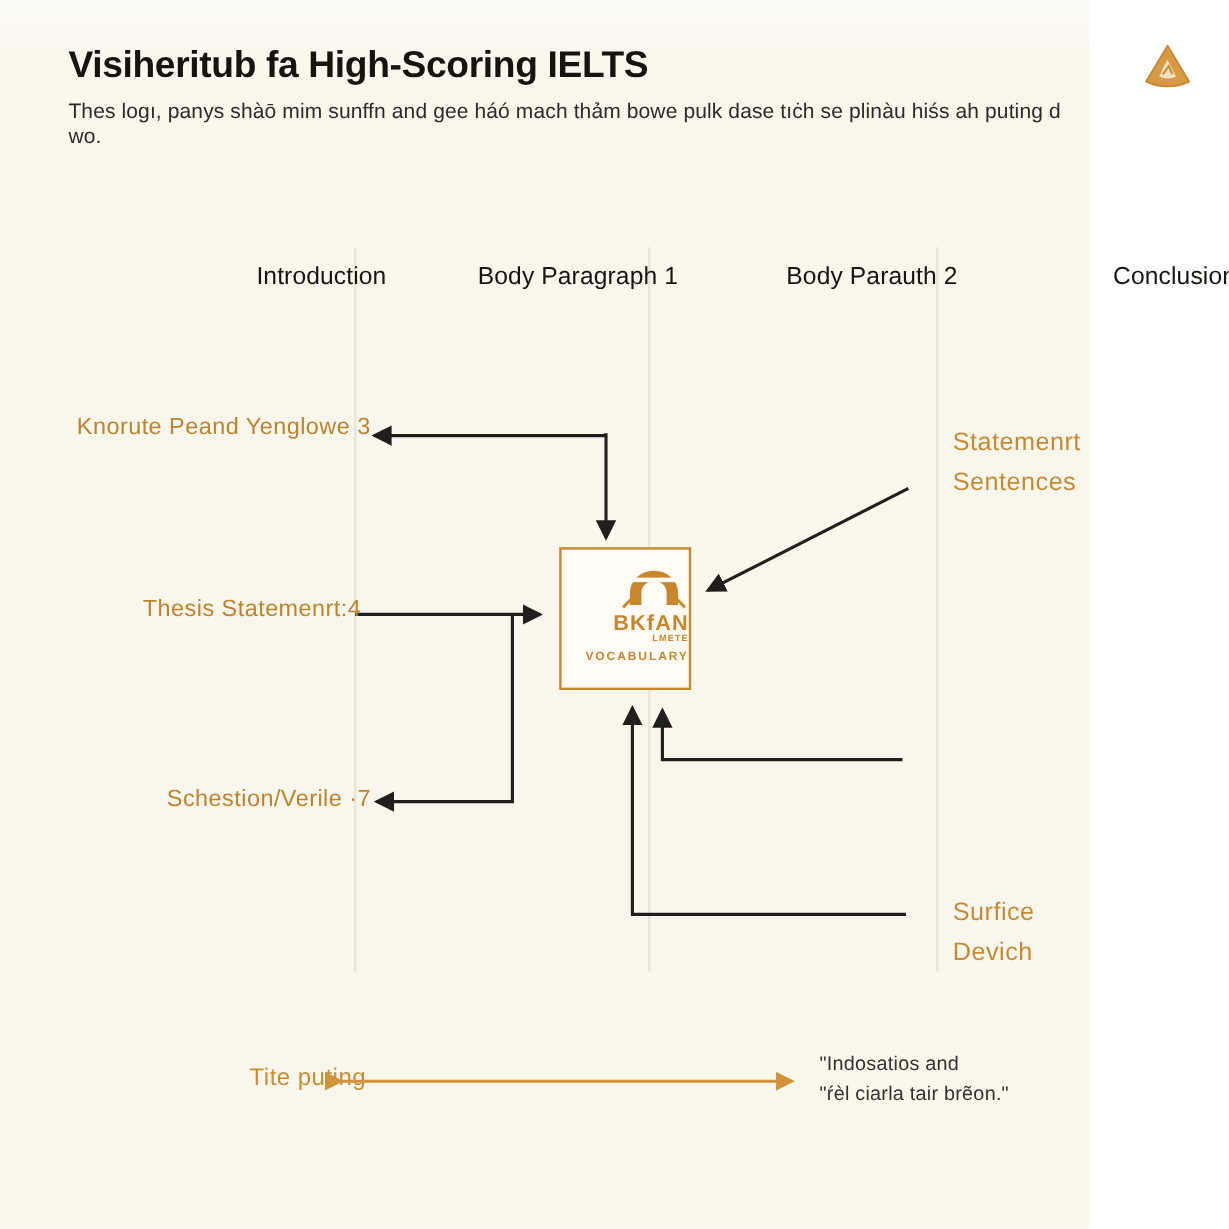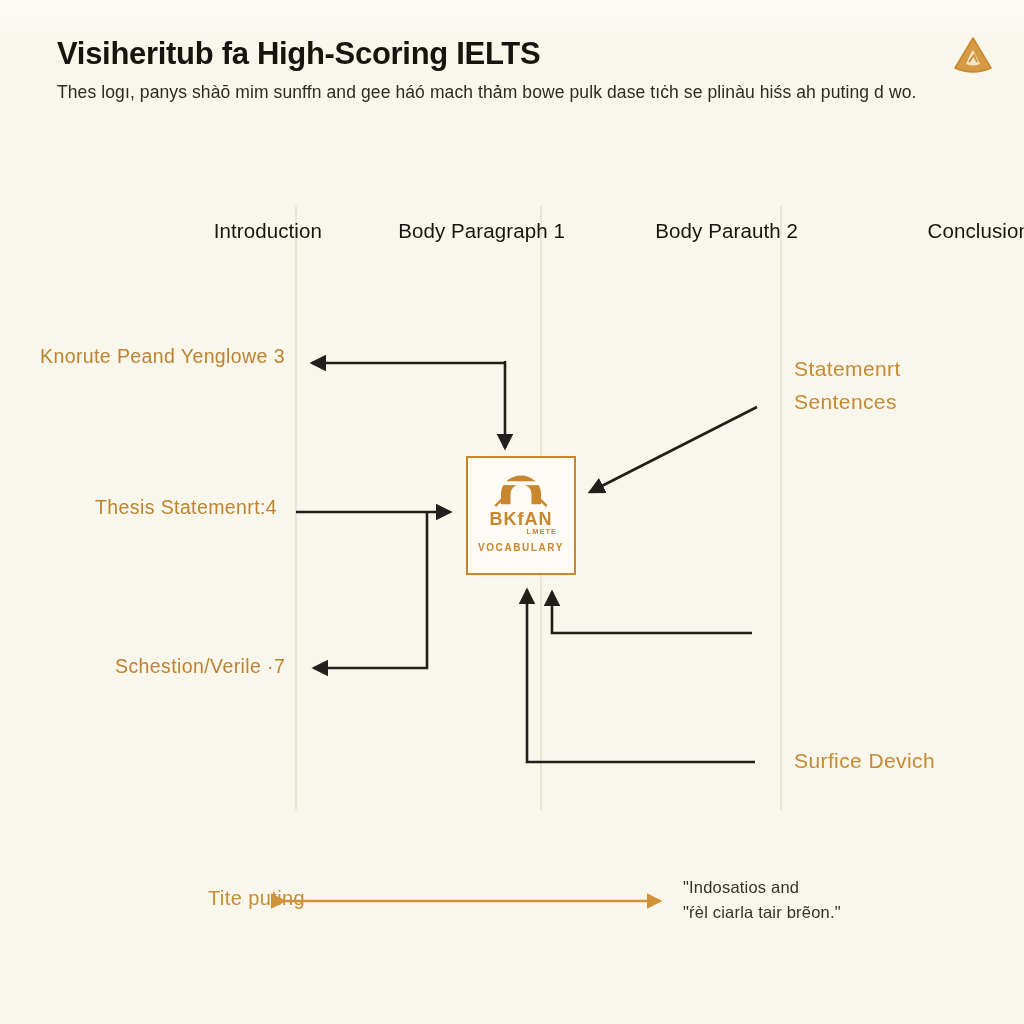--- a/index.html
+++ b/index.html
@@ -5,21 +5,21 @@
   html, body {
     margin: 0;
     padding: 0;
     width: 1024px;
     height: 1024px;
     overflow: hidden;
     font-family: "Liberation Sans", sans-serif;
   }
   #canvas {
     position: relative;
-    width: 1024px;
+    width: 908px;
     height: 1024px;
     background: linear-gradient(180deg, #fcfbf6 0%, #f9f6eb 5%, #f9f6eb 100%);
   }
   .abs { position: absolute; }
 
   
   .title {
     left: 57px; top: 36px;
     font-size: 31px;
     font-weight: 700;
@@ -48,20 +48,21 @@
     font-size: 20.5px;
     font-weight: 400;
     color: #171510;
     letter-spacing: 0.1px;
   }
   .left-label {
     font-size: 19.5px;
     color: #bd8331;
     letter-spacing: 0.4px;
     z-index: 3;
+    margin-left: 24px;
   }
   .right-label {
     left: 794px;
     font-size: 21px;
     color: #c68a34;
     letter-spacing: 0.4px;
     line-height: 33px;
     white-space: pre-line;
     z-index: 3;
   }
@@ -73,21 +74,21 @@
 
   
   .center-box {
     left: 466px; top: 456px;
     width: 110px; height: 119px;
     background: #fdfbf4;
     border: 2.5px solid #c8872e;
     box-sizing: border-box;
     display: flex;
     flex-direction: column;
-    align-items: center;
+    align-items: flex-end;
     z-index: 4;
   }
   .center-box .logo-glyph { margin-top: 9px; }
   .logo-text {
     margin-top: 2px;
     font-size: 18px;
     font-weight: 700;
     color: #c8872e;
     letter-spacing: 1px;
     line-height: 16px;

